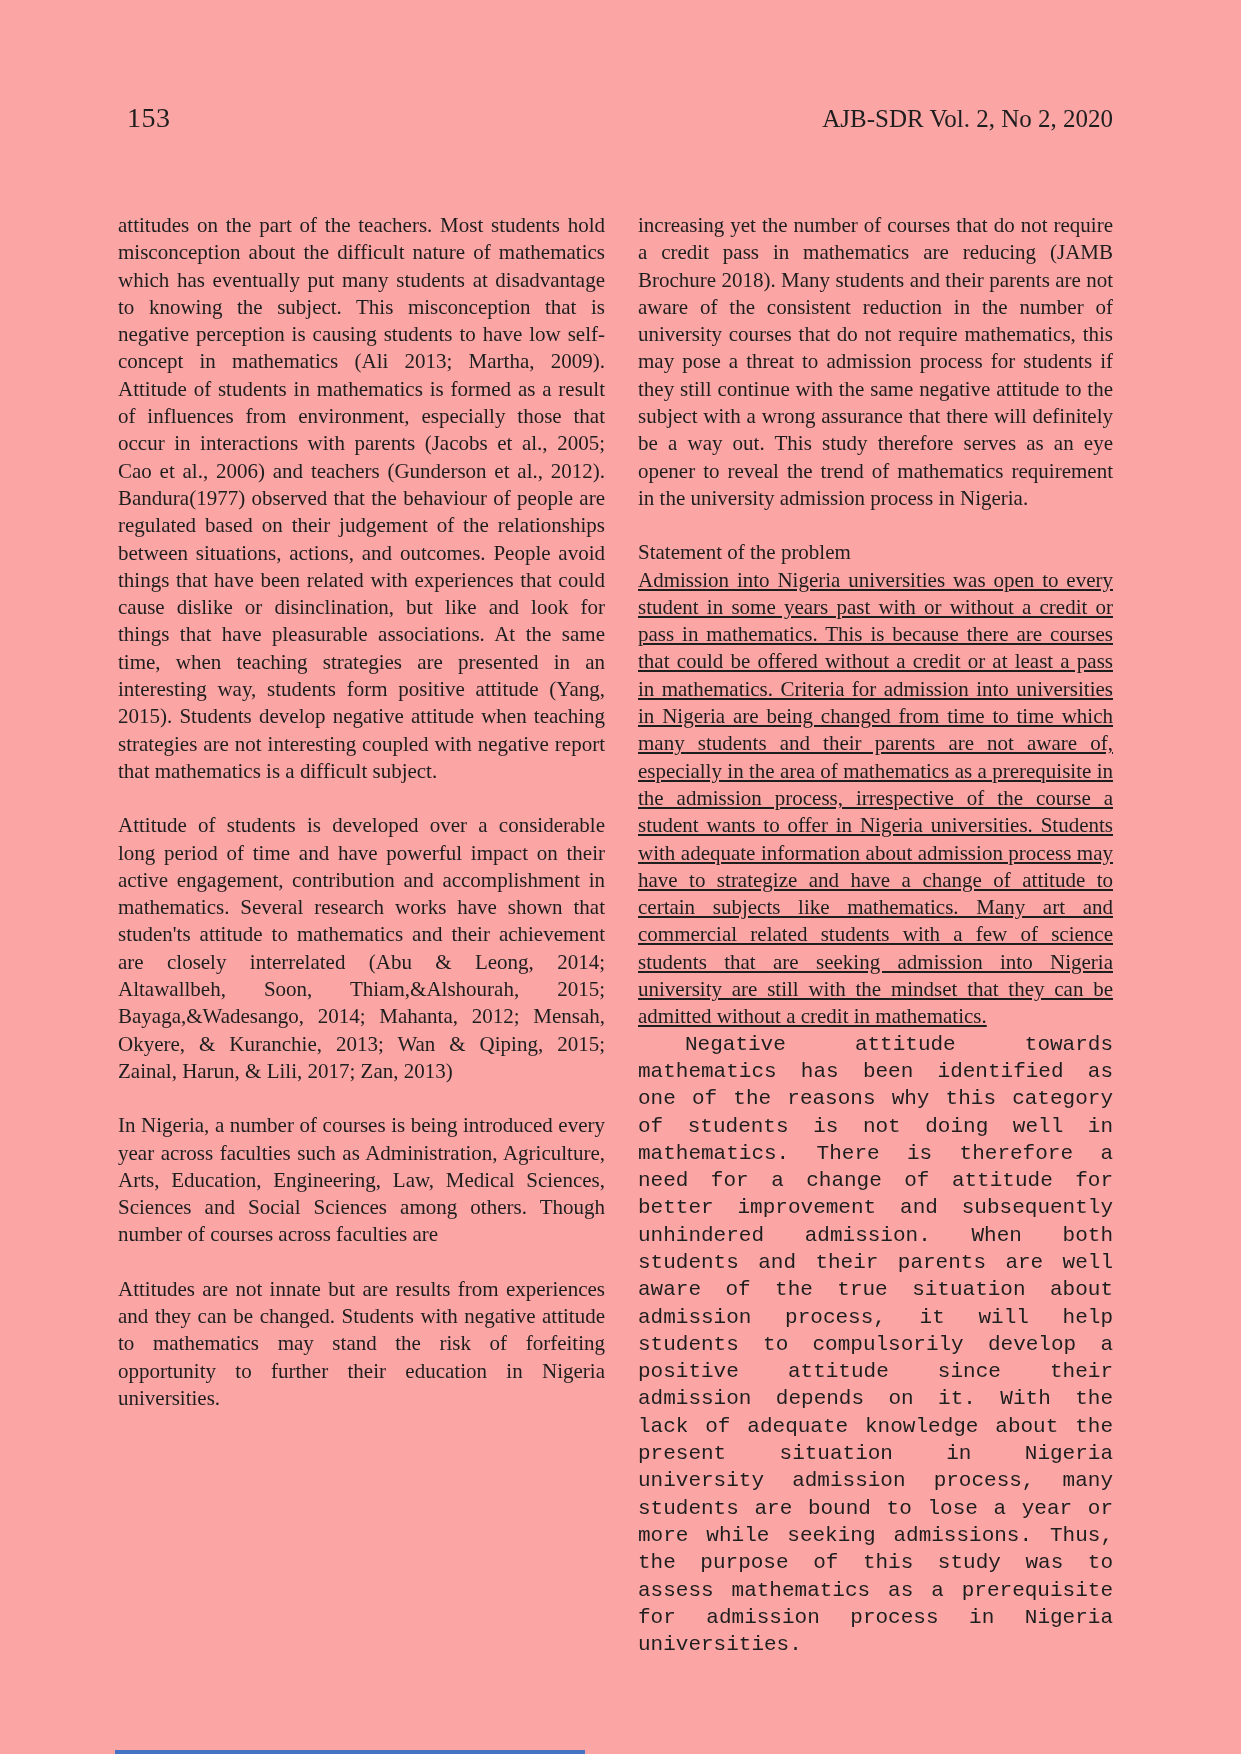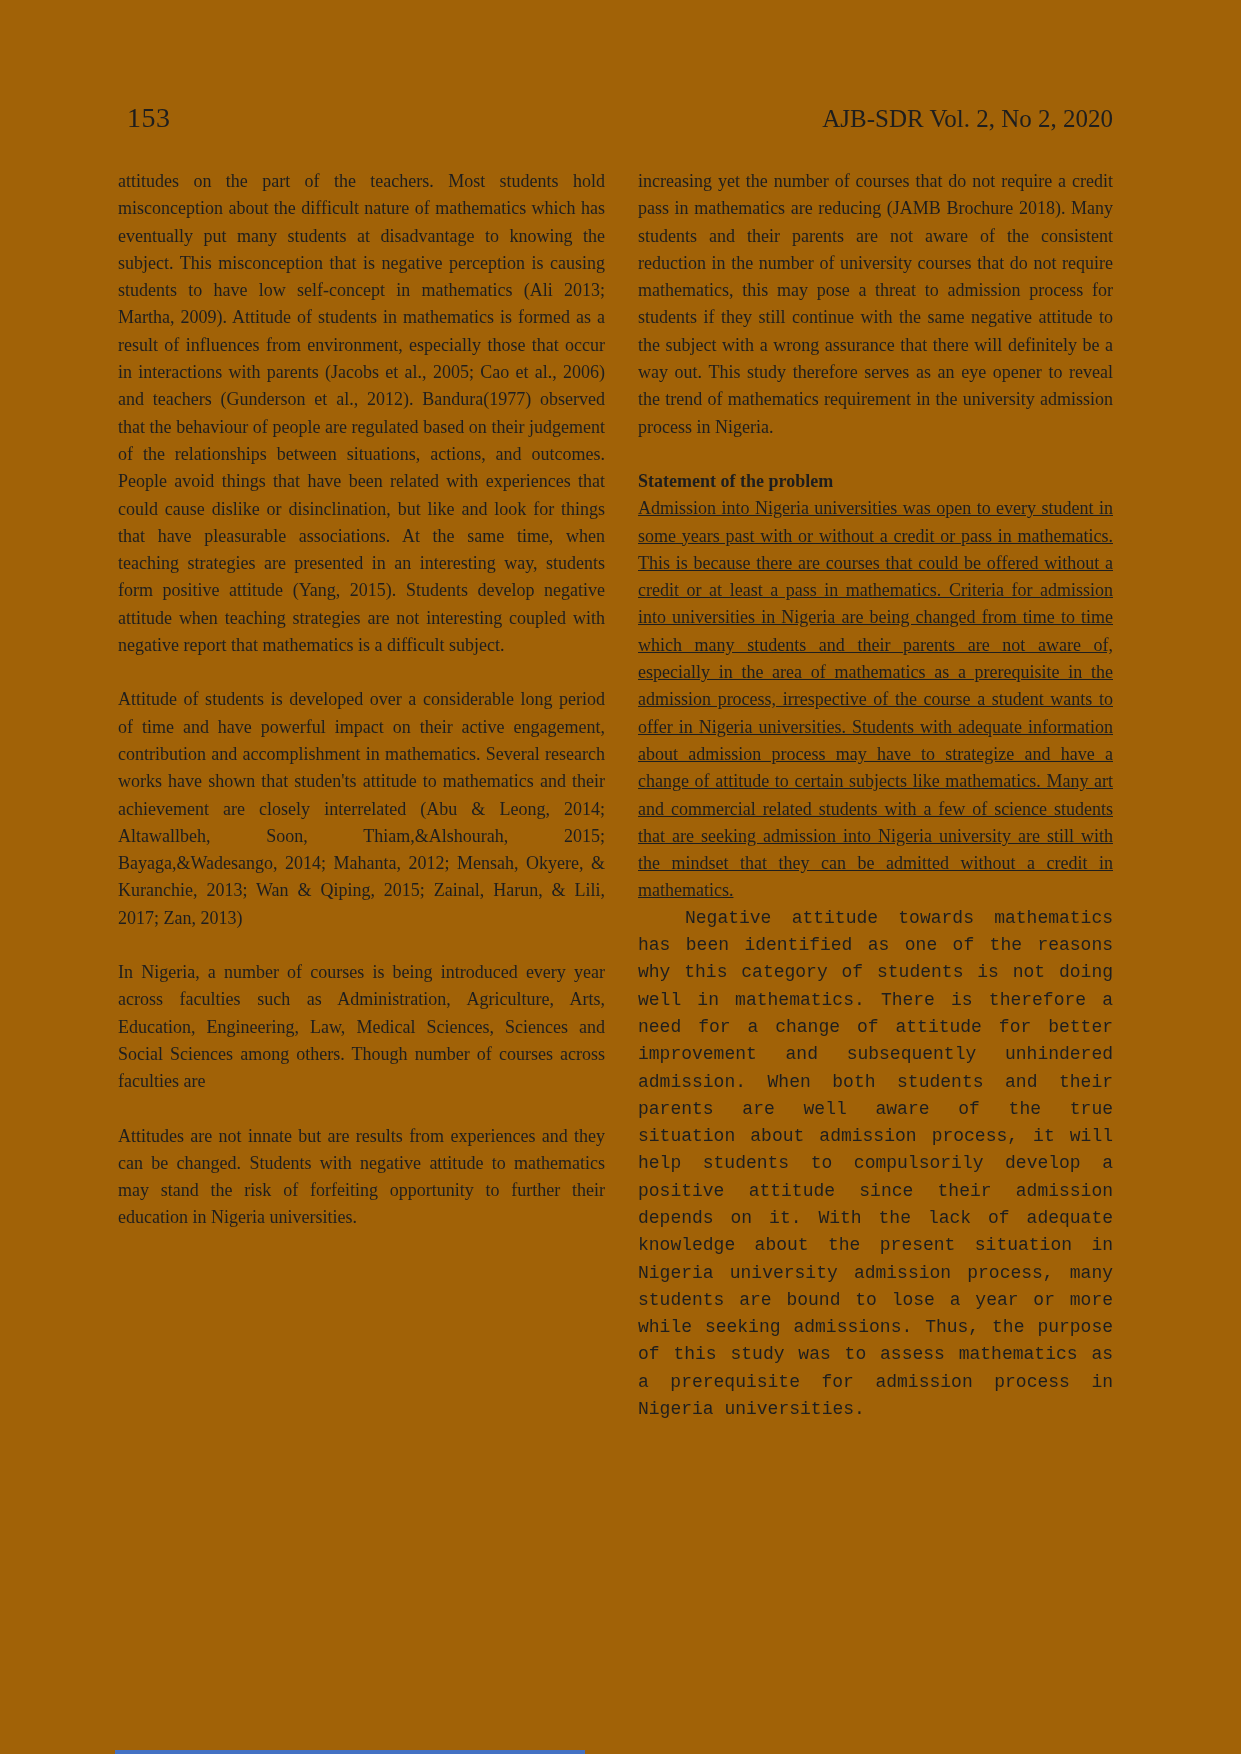--- a/index.html
+++ b/index.html
@@ -11,21 +11,21 @@
     height: 1754px;
     background: #ffffff;
     position: relative;
     font-family: "Liberation Serif", serif;
     color: #1e1e1e;
     overflow: hidden;
   }
   .page {
     position: absolute;
     inset: 0;
-    background: #a16207;
+    background: #fca5a5;
   }
   .page-header {
     position: absolute;
     top: 102px;
     left: 127px;
     right: 128px;
     display: flex;
     justify-content: space-between;
     align-items: baseline;
   }
@@ -38,31 +38,32 @@
   }
   .columns {
     position: absolute;
     top: 168px;
     left: 118px;
     width: 995px;
     display: flex;
     gap: 33px;
   }
   .col {
-    font-size: 18px;
+    font-size: 21px;
     line-height: 27.3px;
     text-align: justify;
     text-justify: inter-word;
+    margin-top: 44px;
   }
   .col-left  { width: 487px; }
   .col-right { width: 475px; }
   p { margin: 0; }
   p + p { margin-top: 27px; }
   .heading {
-    font-weight: bold;
+    font-weight: normal;
   }
   .no-gap { margin-top: 0; text-decoration: underline; }
   .indent-first {
     margin-top: 0;
     text-indent: 47px;
     font-family: Liberation Mono, monospace;
   }
   .bottom-rule {
     position: absolute;
     left: 115px;

